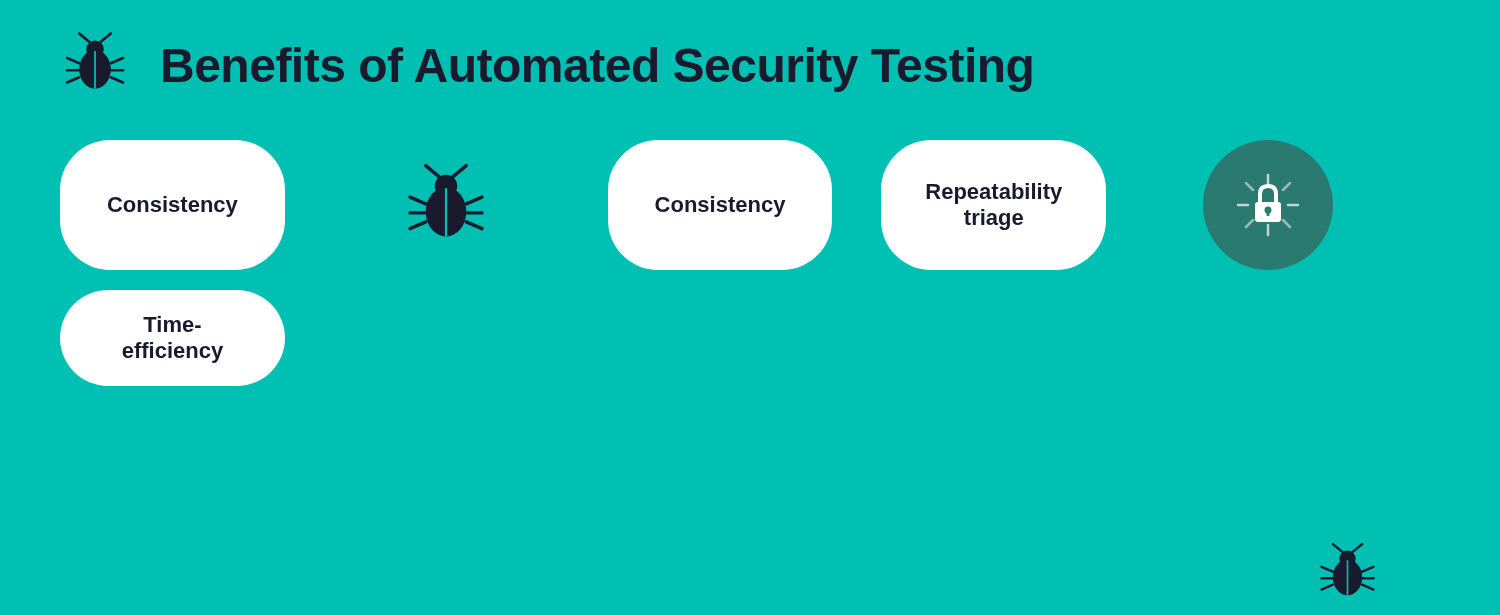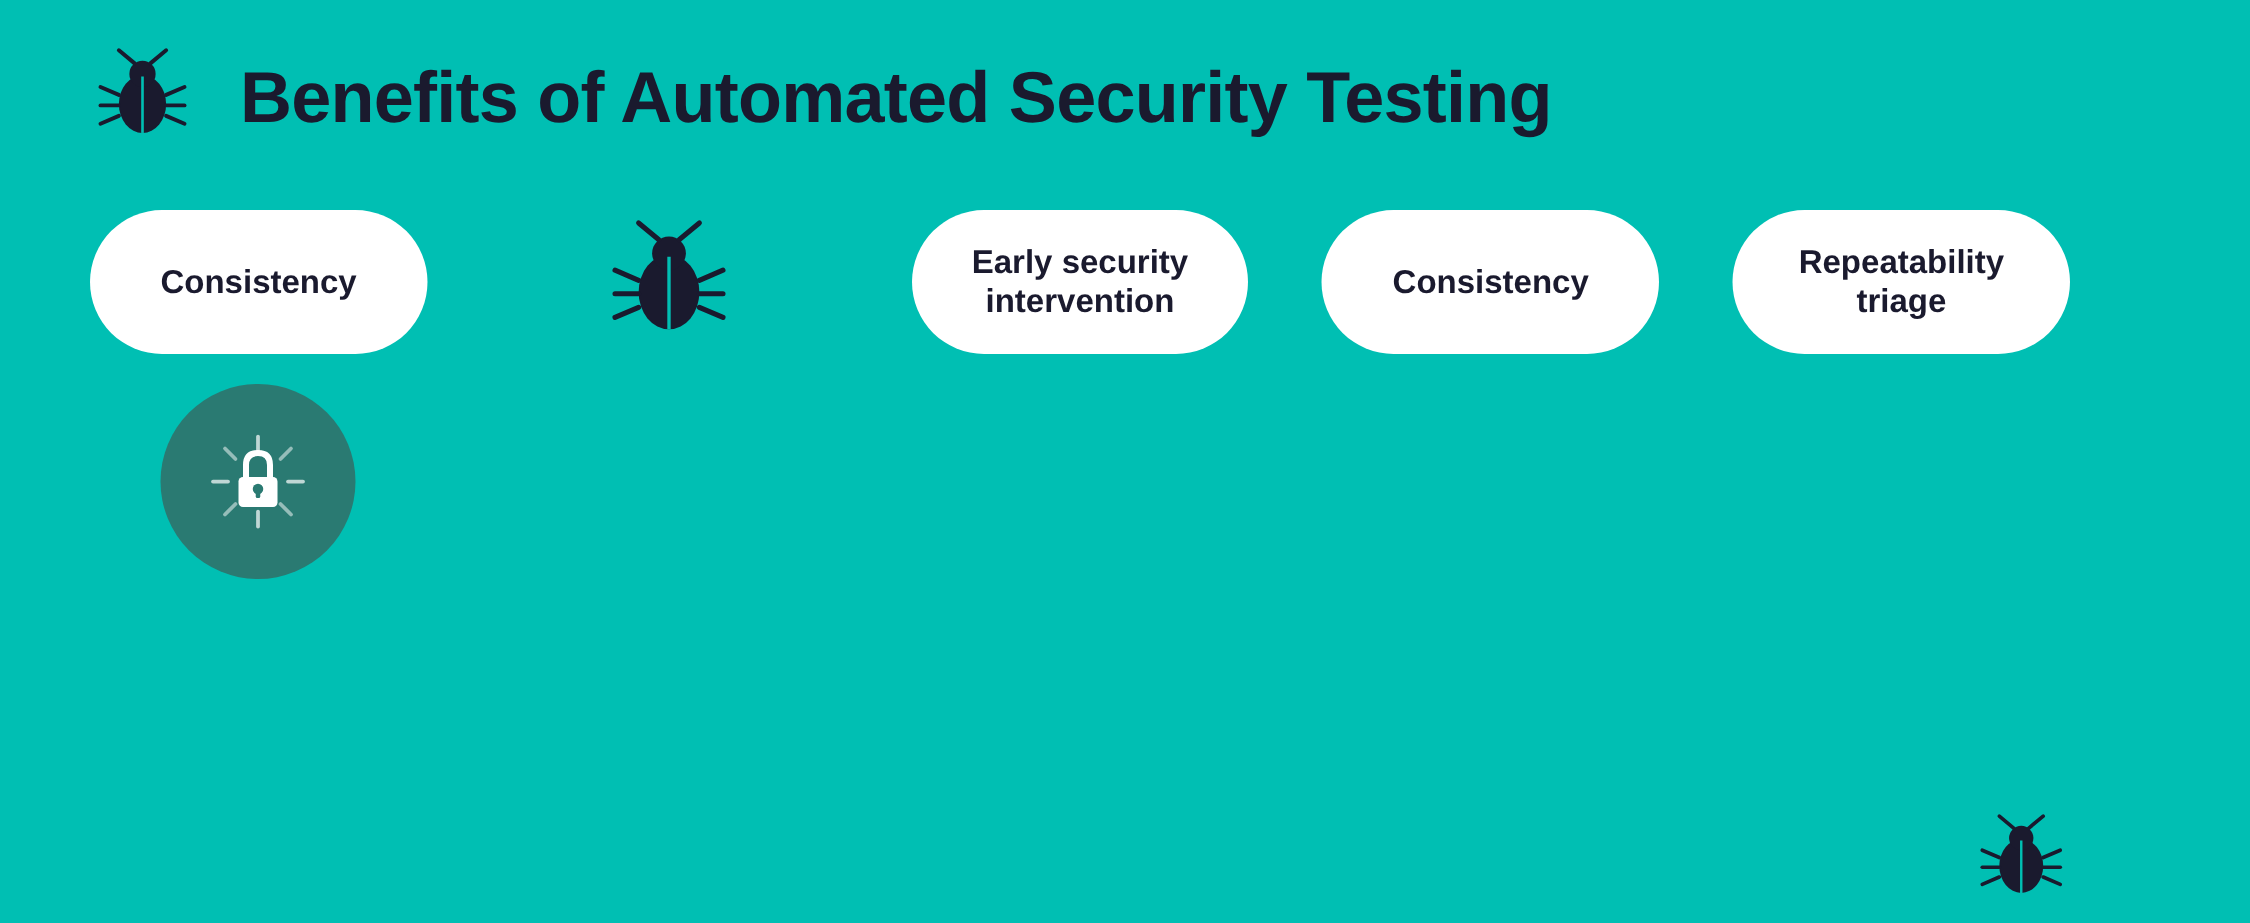--- a/index.html
+++ b/index.html
@@ -142,23 +142,20 @@
         <line x1="22" y1="55" x2="8" y2="61" stroke="#1a1a2e" stroke-width="3" stroke-linecap="round"></line>
         <line x1="58" y1="39" x2="72" y2="33" stroke="#1a1a2e" stroke-width="3" stroke-linecap="round"></line>
         <line x1="58" y1="47" x2="72" y2="47" stroke="#1a1a2e" stroke-width="3" stroke-linecap="round"></line>
         <line x1="58" y1="55" x2="72" y2="61" stroke="#1a1a2e" stroke-width="3" stroke-linecap="round"></line>
         <line x1="40" y1="25" x2="40" y2="68" stroke="#00bfb3" stroke-width="2"></line>
       </svg>
     </div>
 
 
 
-    <div class="benefit-pill">
-      <span>Early security intervention</span>
-    </div>
 
     <div class="benefit-pill">
       <span>Consistency</span>
     </div>
 
     <div class="benefit-pill">
       <span>Repeatability triage</span>
     </div>
 
     <div class="center-lock-wrapper">
@@ -177,20 +174,23 @@
           <rect x="22" y="32" width="26" height="20" rx="3" ry="3" fill="white"></rect>
 
           <path d="M27 32 V24 Q27 16 35 16 Q43 16 43 24 V32" fill="none" stroke="white" stroke-width="4" stroke-linecap="round"></path>
 
           <circle cx="35" cy="40" r="3.5" fill="#2a7a72"></circle>
           <rect x="33.5" y="41" width="3" height="5" rx="1" fill="#2a7a72"></rect>
         </svg>
       </div>
     </div>
 
+    <div class="benefit-pill">
+      <span>Time-efficiency</span>
+    </div>
 
   </div>
 
   <svg class="bug-bottom-right" viewBox="0 0 80 80" xmlns="http://www.w3.org/2000/svg">
     <ellipse cx="40" cy="46" rx="18" ry="22" fill="#1a1a2e"></ellipse>
     <circle cx="40" cy="23" r="10" fill="#1a1a2e"></circle>
     <line x1="34" y1="15" x2="22" y2="5" stroke="#1a1a2e" stroke-width="3" stroke-linecap="round"></line>
     <line x1="46" y1="15" x2="58" y2="5" stroke="#1a1a2e" stroke-width="3" stroke-linecap="round"></line>
     <line x1="22" y1="39" x2="8" y2="33" stroke="#1a1a2e" stroke-width="3" stroke-linecap="round"></line>
     <line x1="22" y1="47" x2="8" y2="47" stroke="#1a1a2e" stroke-width="3" stroke-linecap="round"></line>

